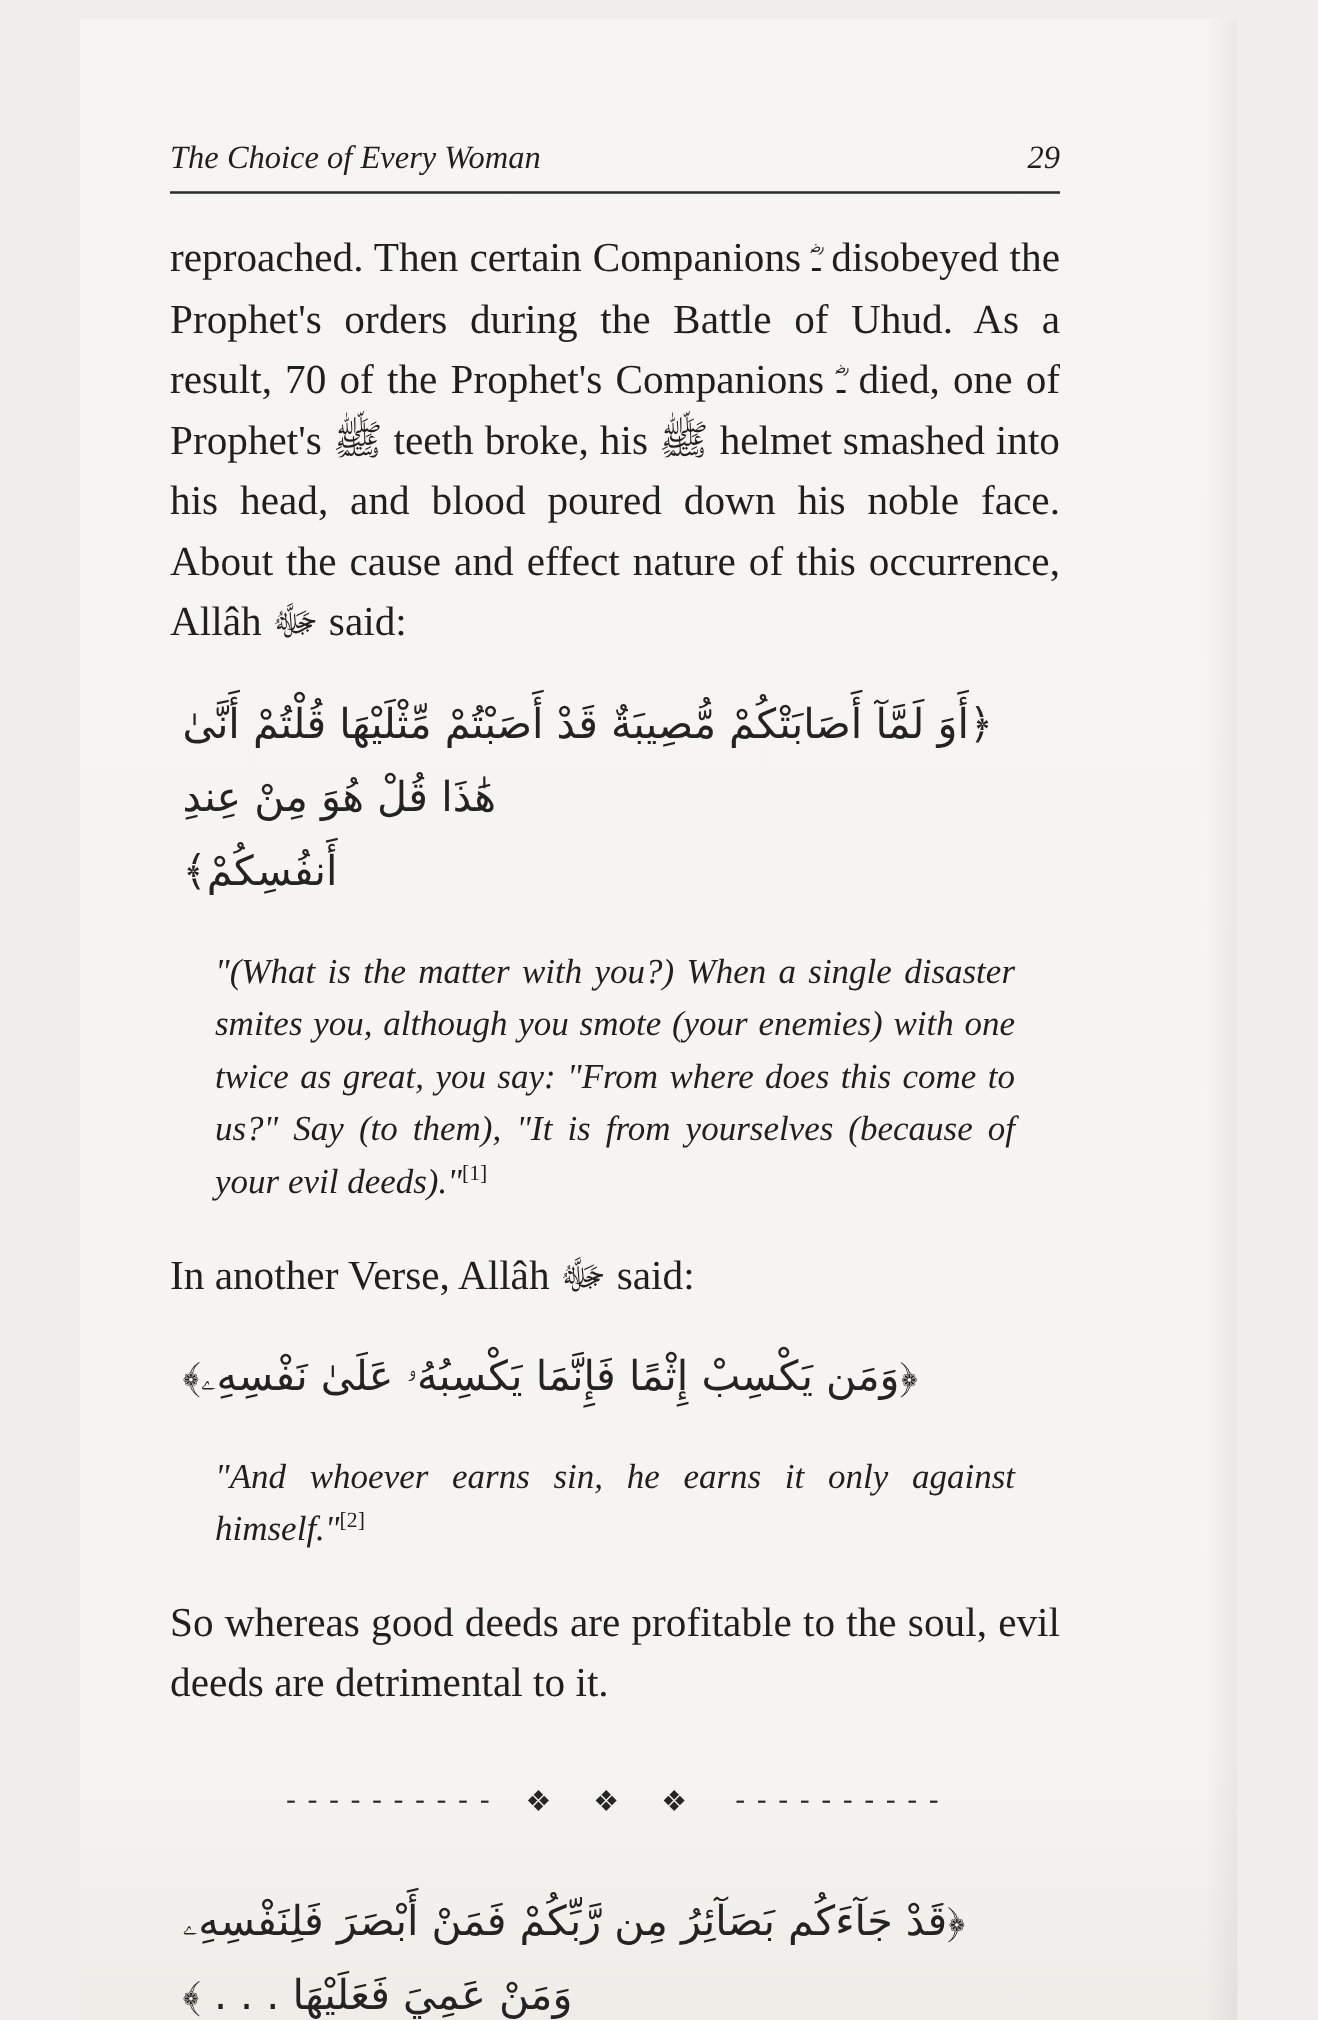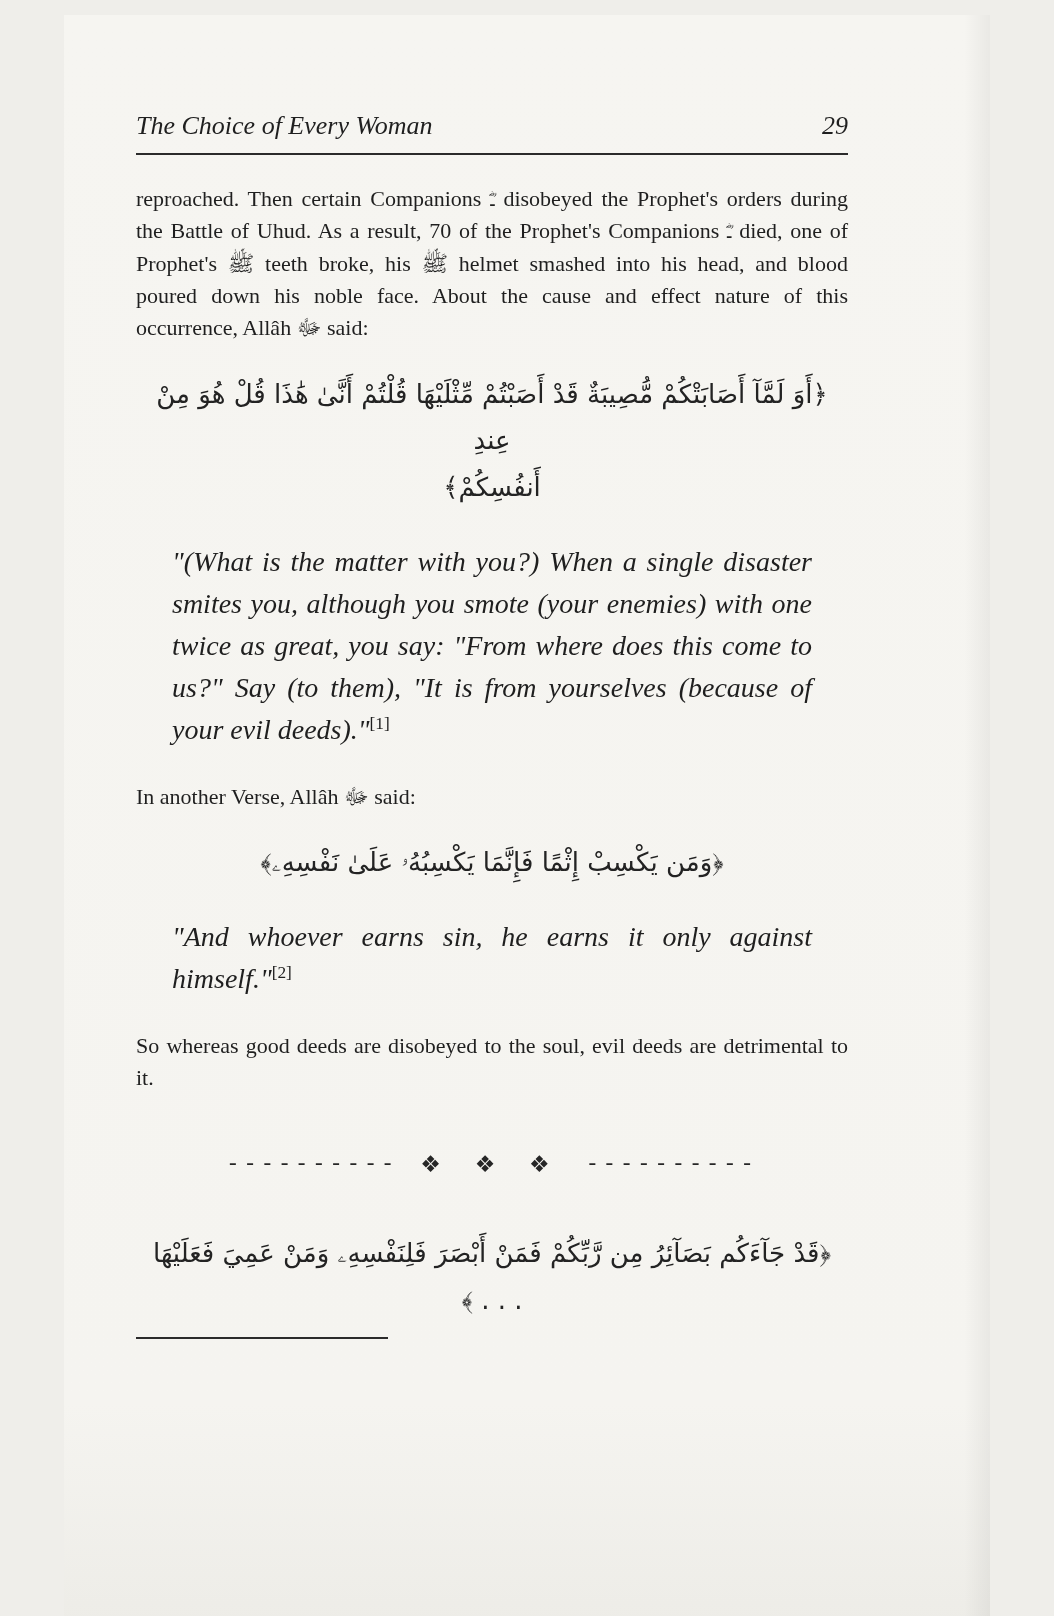--- a/index.html
+++ b/index.html
@@ -35,31 +35,31 @@
     font-size: 26px;
     padding-bottom: 12px;
     border-bottom: 2px solid #2b2b2b;
     margin-bottom: 28px;
   }
   .running-head .pageno {
     font-size: 26px;
     font-style: italic;
   }
   p.body-text {
-    font-size: 22px;
+    font-size: 33px;
     line-height: 1.47;
     text-align: justify;
     margin: 0 0 26px 0;
   }
   .arabic-verse {
     direction: rtl;
     unicode-bidi: embed;
-    text-align: center;
+    text-align: left;
     font-family: "DejaVu Sans", "DejaVu Serif", sans-serif;
-    font-size: 26px;
+    font-size: 33px;
     line-height: 1.8;
     margin: 22px 10px 30px 10px;
     color: #232323;
   }
   blockquote.translation {
     font-style: italic;
     font-size: 28px;
     line-height: 1.5;
     text-align: justify;
     margin: 0 36px 30px 36px;
@@ -141,21 +141,21 @@
   </div>
 
   <blockquote class="translation"><span>"(What is the matter with you?) When a single disaster smites you, although you smote (your enemies) with one twice as great, you say: "From where does this come to us?" Say (to them), "It is from yourselves (because of your evil deeds)."</span><sup class="fn-ref">[1]</sup></blockquote>
 
   <p class="body-text">In another Verse, Allâh ﷻ said:</p>
 
   <div class="arabic-verse">﴿وَمَن يَكْسِبْ إِثْمًا فَإِنَّمَا يَكْسِبُهُۥ عَلَىٰ نَفْسِهِۦ﴾</div>
 
   <blockquote class="translation"><span>"And whoever earns sin, he earns it only against himself."</span><sup class="fn-ref">[2]</sup></blockquote>
 
-  <p class="body-text">So whereas good deeds are disobeyed to the soul, evil deeds are detrimental to it.</p>
+  <p class="body-text">So whereas good deeds are profitable to the soul, evil deeds are detrimental to it.</p>
 
   <div class="section-divider">
     <span class="dashes">----------</span>
     <span class="symbols">❖ ❖ ❖</span>
     <span class="dashes">----------</span>
   </div>
 
 
   <div class="arabic-verse" style="margin-bottom: 14px;">﴿قَدْ جَآءَكُم بَصَآئِرُ مِن رَّبِّكُمْ فَمَنْ أَبْصَرَ فَلِنَفْسِهِۦ وَمَنْ عَمِيَ فَعَلَيْهَا . . . ﴾</div>
 

